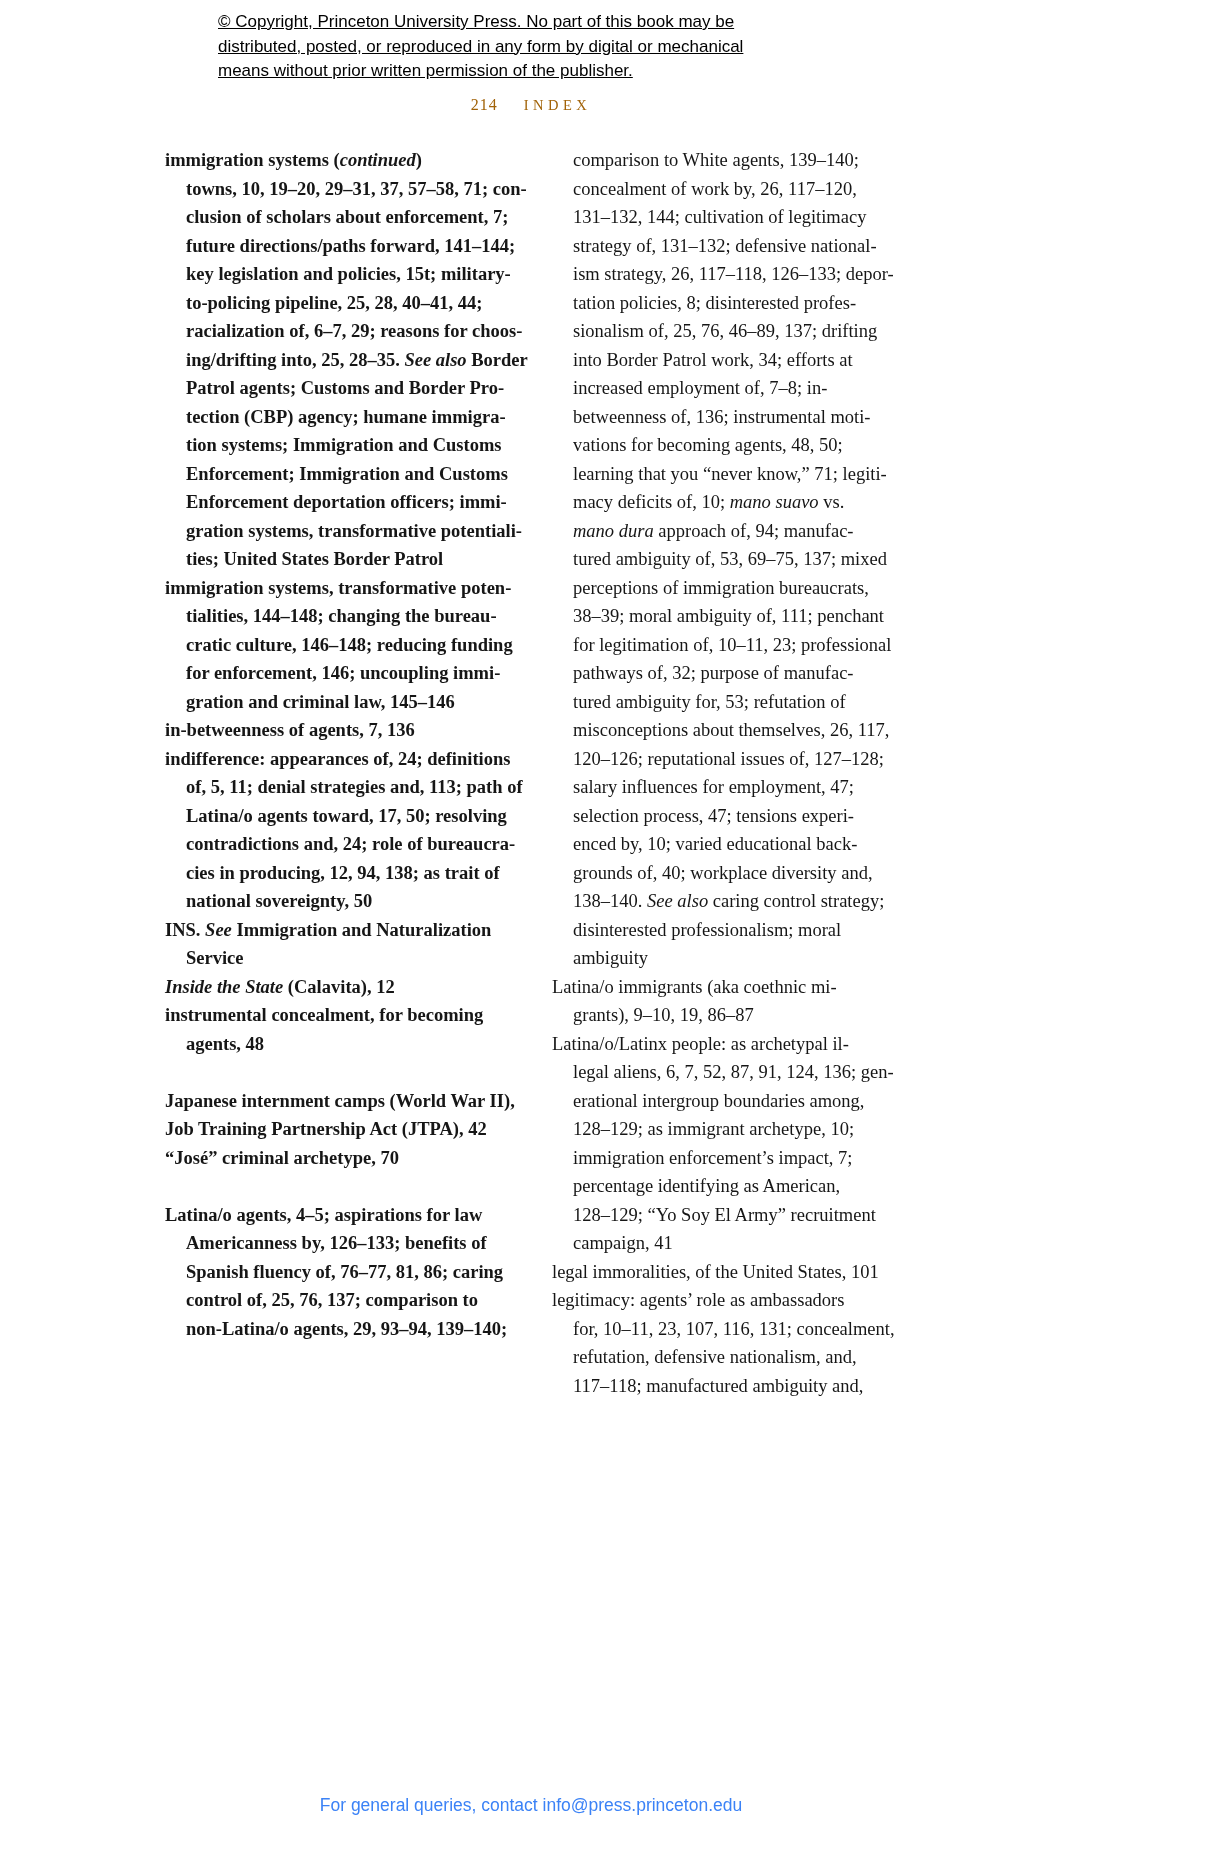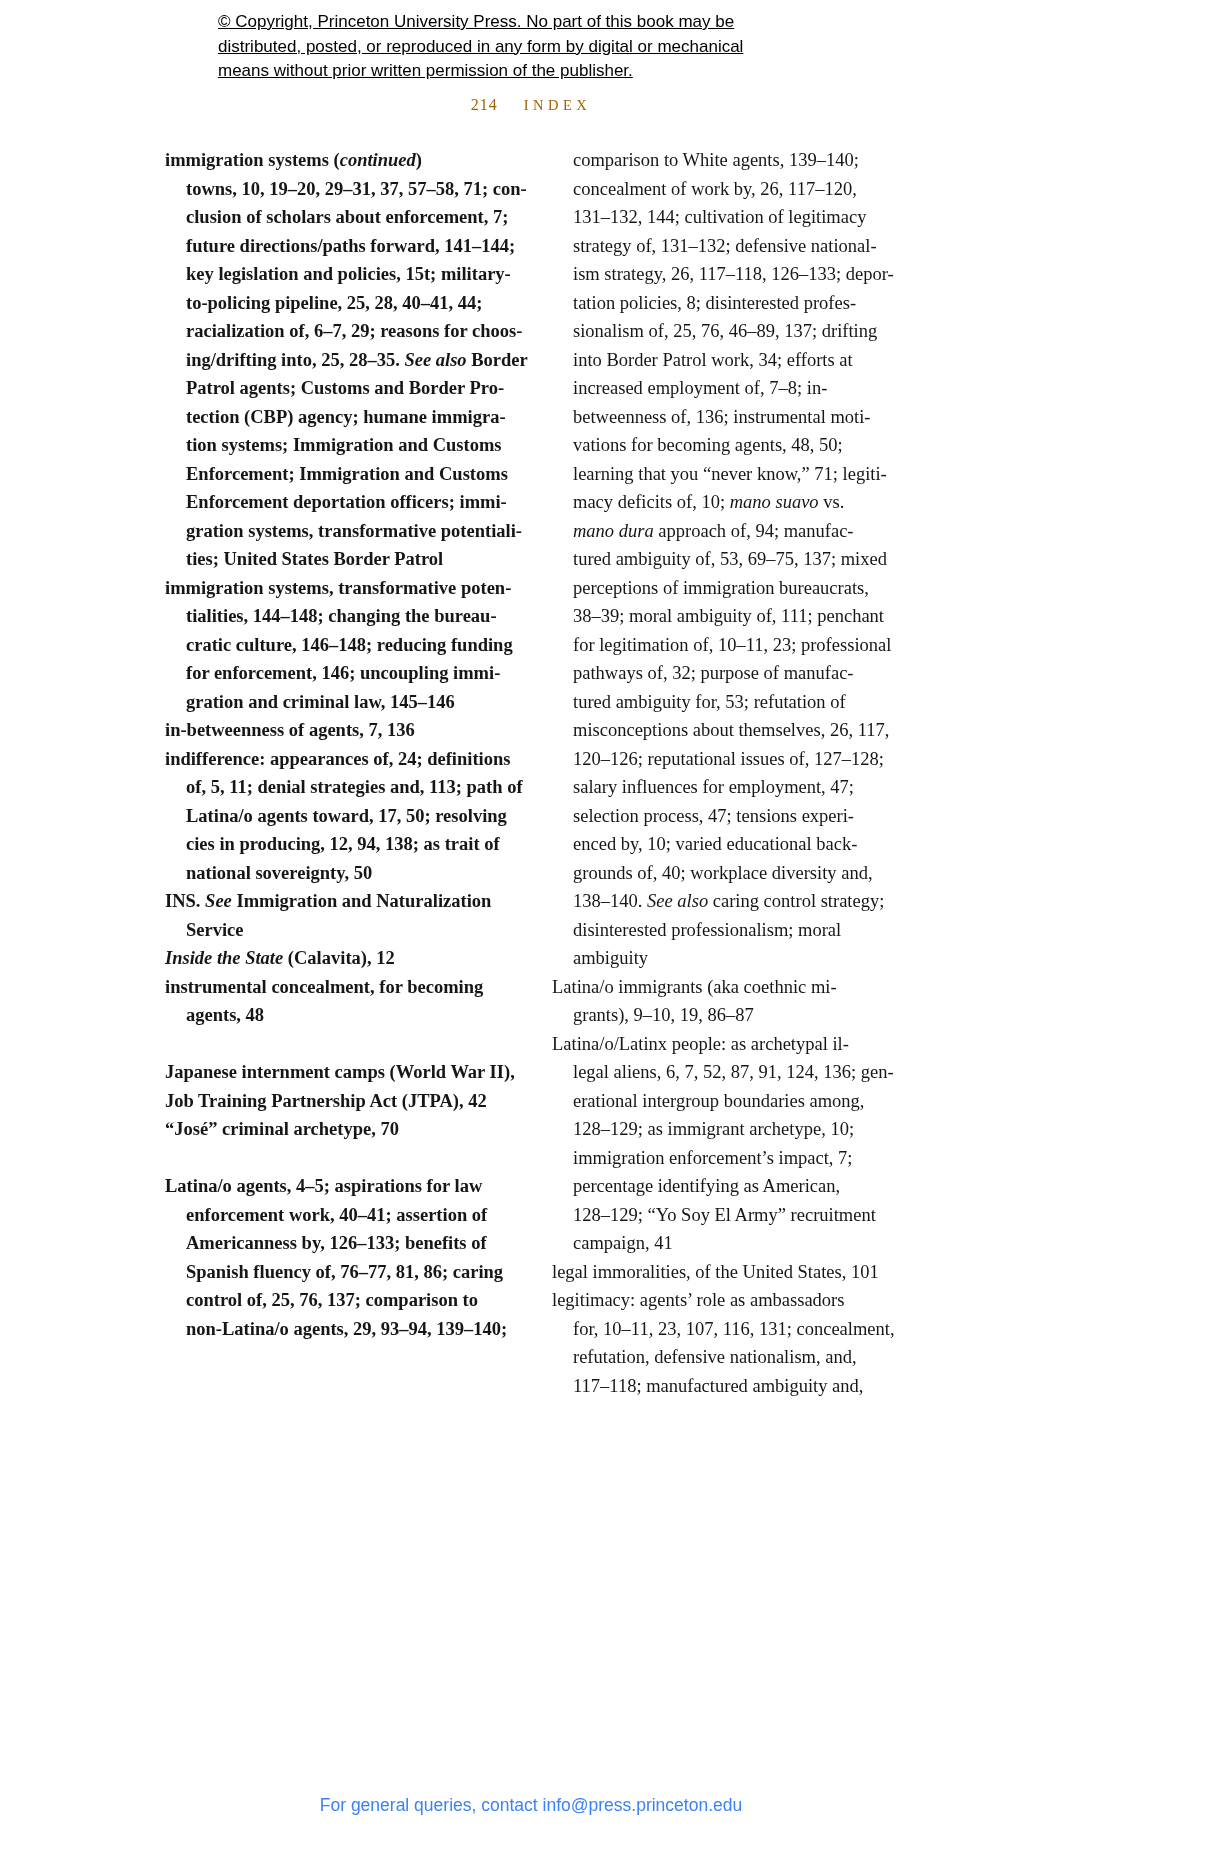--- a/index.html
+++ b/index.html
@@ -105,34 +105,34 @@
       <div class="line ind1"><span>ties; United States Border Patrol</span></div>
       <div class="line ind0"><span>immigration systems, transformative poten-</span></div>
       <div class="line ind1"><span>tialities, 144–148; changing the bureau-</span></div>
       <div class="line ind1"><span>cratic culture, 146–148; reducing funding</span></div>
       <div class="line ind1"><span>for enforcement, 146; uncoupling immi-</span></div>
       <div class="line ind1"><span>gration and criminal law, 145–146</span></div>
       <div class="line ind0"><span>in-betweenness of agents, 7, 136</span></div>
       <div class="line ind0"><span>indifference: appearances of, 24; definitions</span></div>
       <div class="line ind1"><span>of, 5, 11; denial strategies and, 113; path of</span></div>
       <div class="line ind1"><span>Latina/o agents toward, 17, 50; resolving</span></div>
+      <div class="line ind1"><span>contradictions and, 24; role of bureaucra-</span></div>
       <div class="line ind1"><span>cies in producing, 12, 94, 138; as trait of</span></div>
       <div class="line ind1"><span>national sovereignty, 50</span></div>
       <div class="line ind0"><span>INS. </span><span class="it">See</span><span> Immigration and Naturalization</span></div>
       <div class="line ind1"><span>Service</span></div>
       <div class="line ind0"><span class="it">Inside the State</span><span> (Calavita), 12</span></div>
       <div class="line ind0"><span>instrumental concealment, for becoming</span></div>
       <div class="line ind1"><span>agents, 48</span></div>
       <div class="line gap"></div>
       <div class="line ind0"><span>Japanese internment camps (World War II),</span></div>
       <div class="line ind0"><span>Job Training Partnership Act (JTPA), 42</span></div>
       <div class="line ind0"><span>“José” criminal archetype, 70</span></div>
       <div class="line gap"></div>
       <div class="line ind0"><span>Latina/o agents, 4–5; aspirations for law</span></div>
-      <div class="line ind1"><span>enforcement work, 40–41; assertion of</span></div>
       <div class="line ind1"><span>Americanness by, 126–133; benefits of</span></div>
       <div class="line ind1"><span>Spanish fluency of, 76–77, 81, 86; caring</span></div>
       <div class="line ind1"><span>control of, 25, 76, 137; comparison to</span></div>
       <div class="line ind1"><span>non-Latina/o agents, 29, 93–94, 139–140;</span></div>
     </div>
 
   <div class="col col-right" id="col-right">
       <div class="line ind1"><span>comparison to White agents, 139–140;</span></div>
       <div class="line ind1"><span>concealment of work by, 26, 117–120,</span></div>
       <div class="line ind1"><span>131–132, 144; cultivation of legitimacy</span></div>

